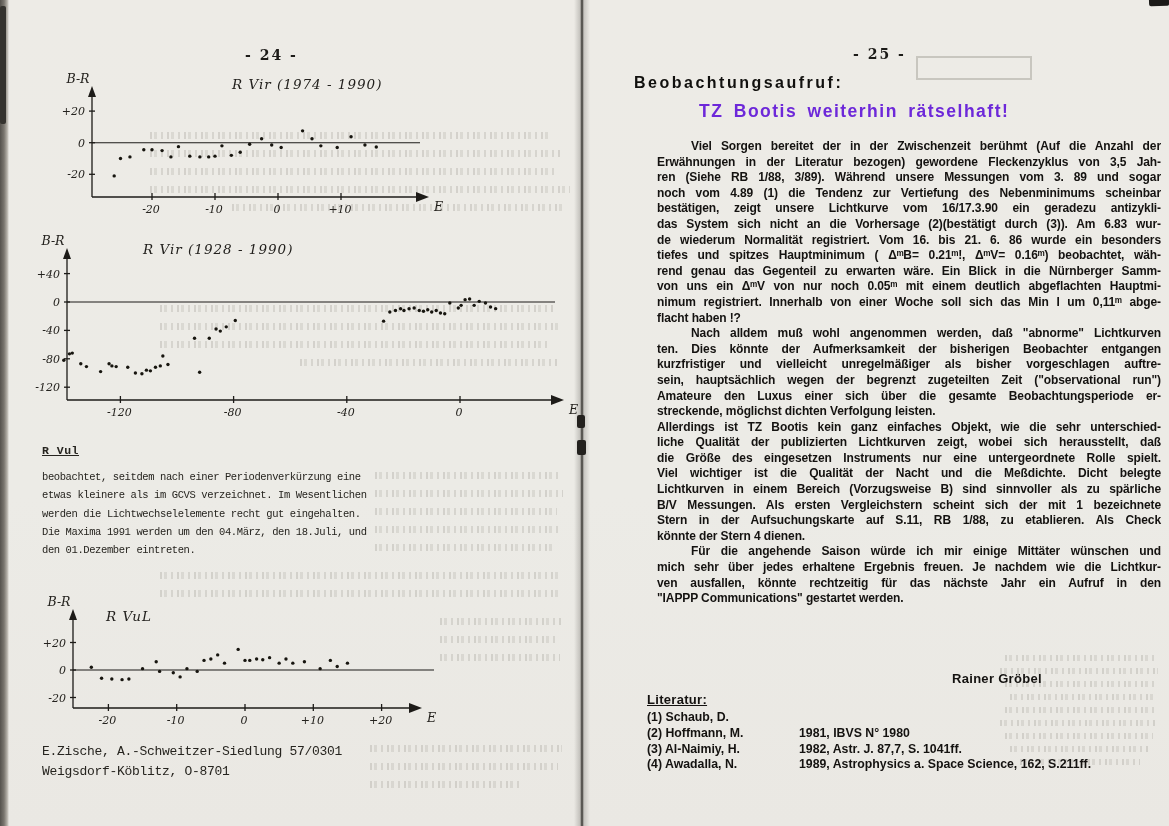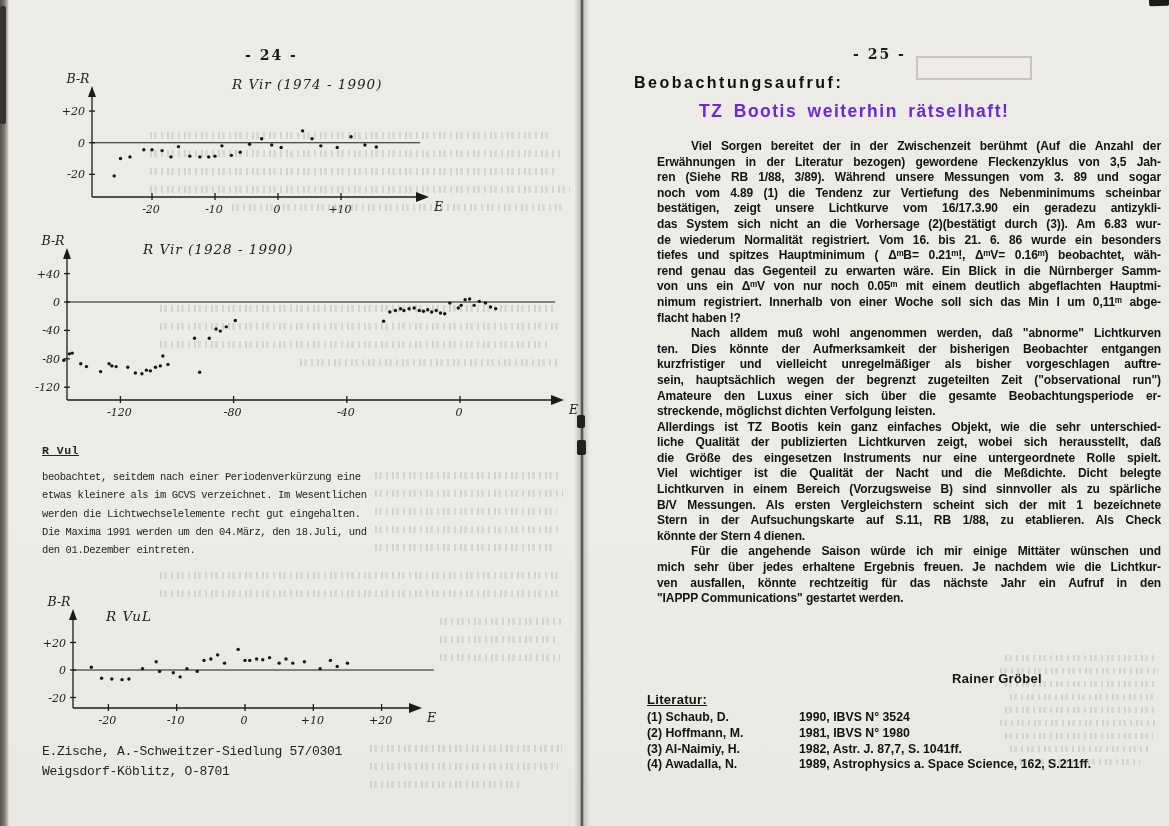--- a/index.html
+++ b/index.html
@@ -377,21 +377,20 @@
   </div>
 
 <div class="abs signature" style="left:933px;top:671px;padding-left:19px;">Rainer Gröbel</div>
 
 <div class="abs lit-head" style="left:647px;top:692px;">Literatur:</div>
 
 <div class="abs" style="left:647px;top:710px;width:500px;">
 
     <div class="lit-row">
       <span class="lit-name">(1) Schaub, D.</span>
-      <span class="lit-text"><span>1990, IBVS N° 3524</span></span>
     </div>
 
     <div class="lit-row">
       <span class="lit-name">(2) Hoffmann, M.</span>
       <span class="lit-text"><span>1981, IBVS N° 1980</span></span>
     </div>
 
     <div class="lit-row">
       <span class="lit-name">(3) Al-Naimiy, H.</span>
       <span class="lit-text"><span>1982, Astr. J. </span><span class="u">87</span><span>,7, S. 1041ff.</span></span>

